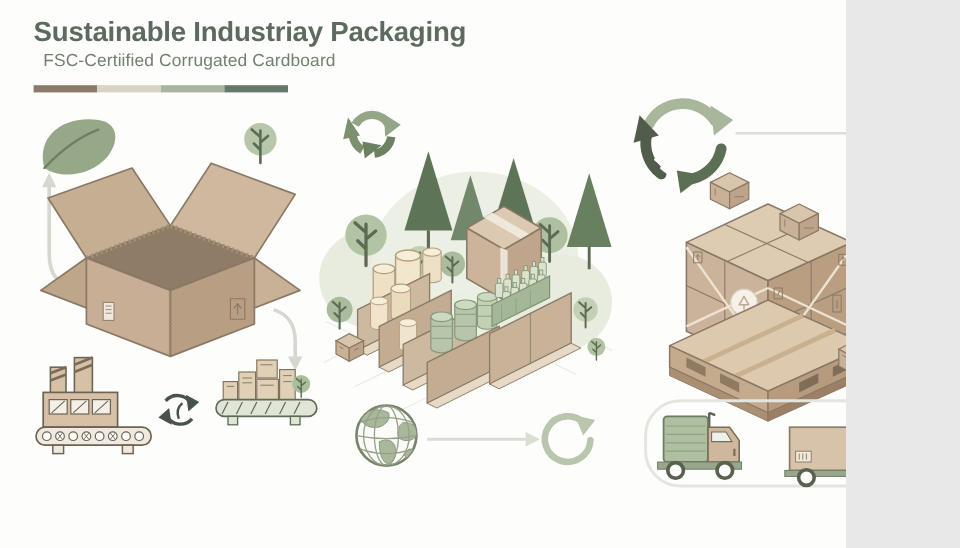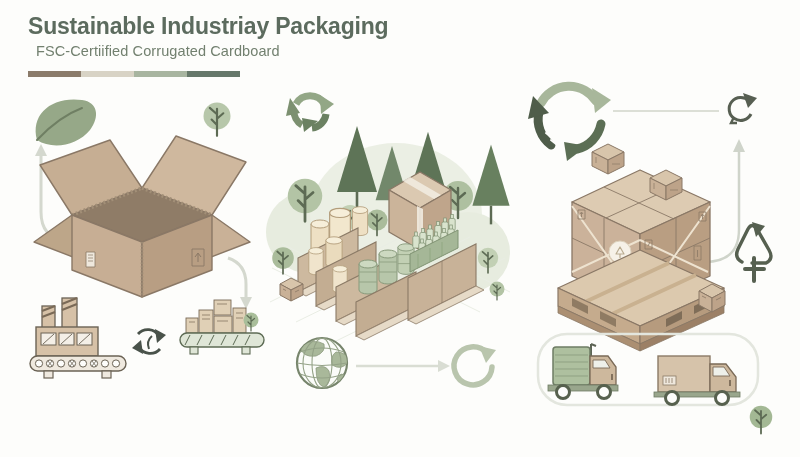--- a/index.html
+++ b/index.html
@@ -1,16 +1,16 @@
 <!DOCTYPE html>
 <html><head>
 <meta charset="utf-8">
 <style>
   html,body{margin:0;padding:0;background:#e8e8e8;}
-  .canvas{position:relative;width:800px;height:457px;background:#fdfdfb;overflow:hidden;
+  .canvas{position:relative;width:705px;height:457px;background:#fdfdfb;overflow:hidden;
           font-family:"Liberation Sans",sans-serif;}
   .hdr{position:absolute;left:28px;top:13px;}
   .hdr h1{margin:0;font-size:23px;font-weight:700;color:#5c6b5e;letter-spacing:-0.2px;}
   .hdr h2{margin:3px 0 0 8px;font-size:14.5px;font-weight:400;color:#72806f;letter-spacing:0.1px;}
   .palette{position:absolute;left:28px;top:71px;display:flex;width:212px;height:6px;}
   .palette span{flex:1 1 0;height:6px;}
   svg{position:absolute;overflow:visible;}
 </style>
 </head>
 <body>

